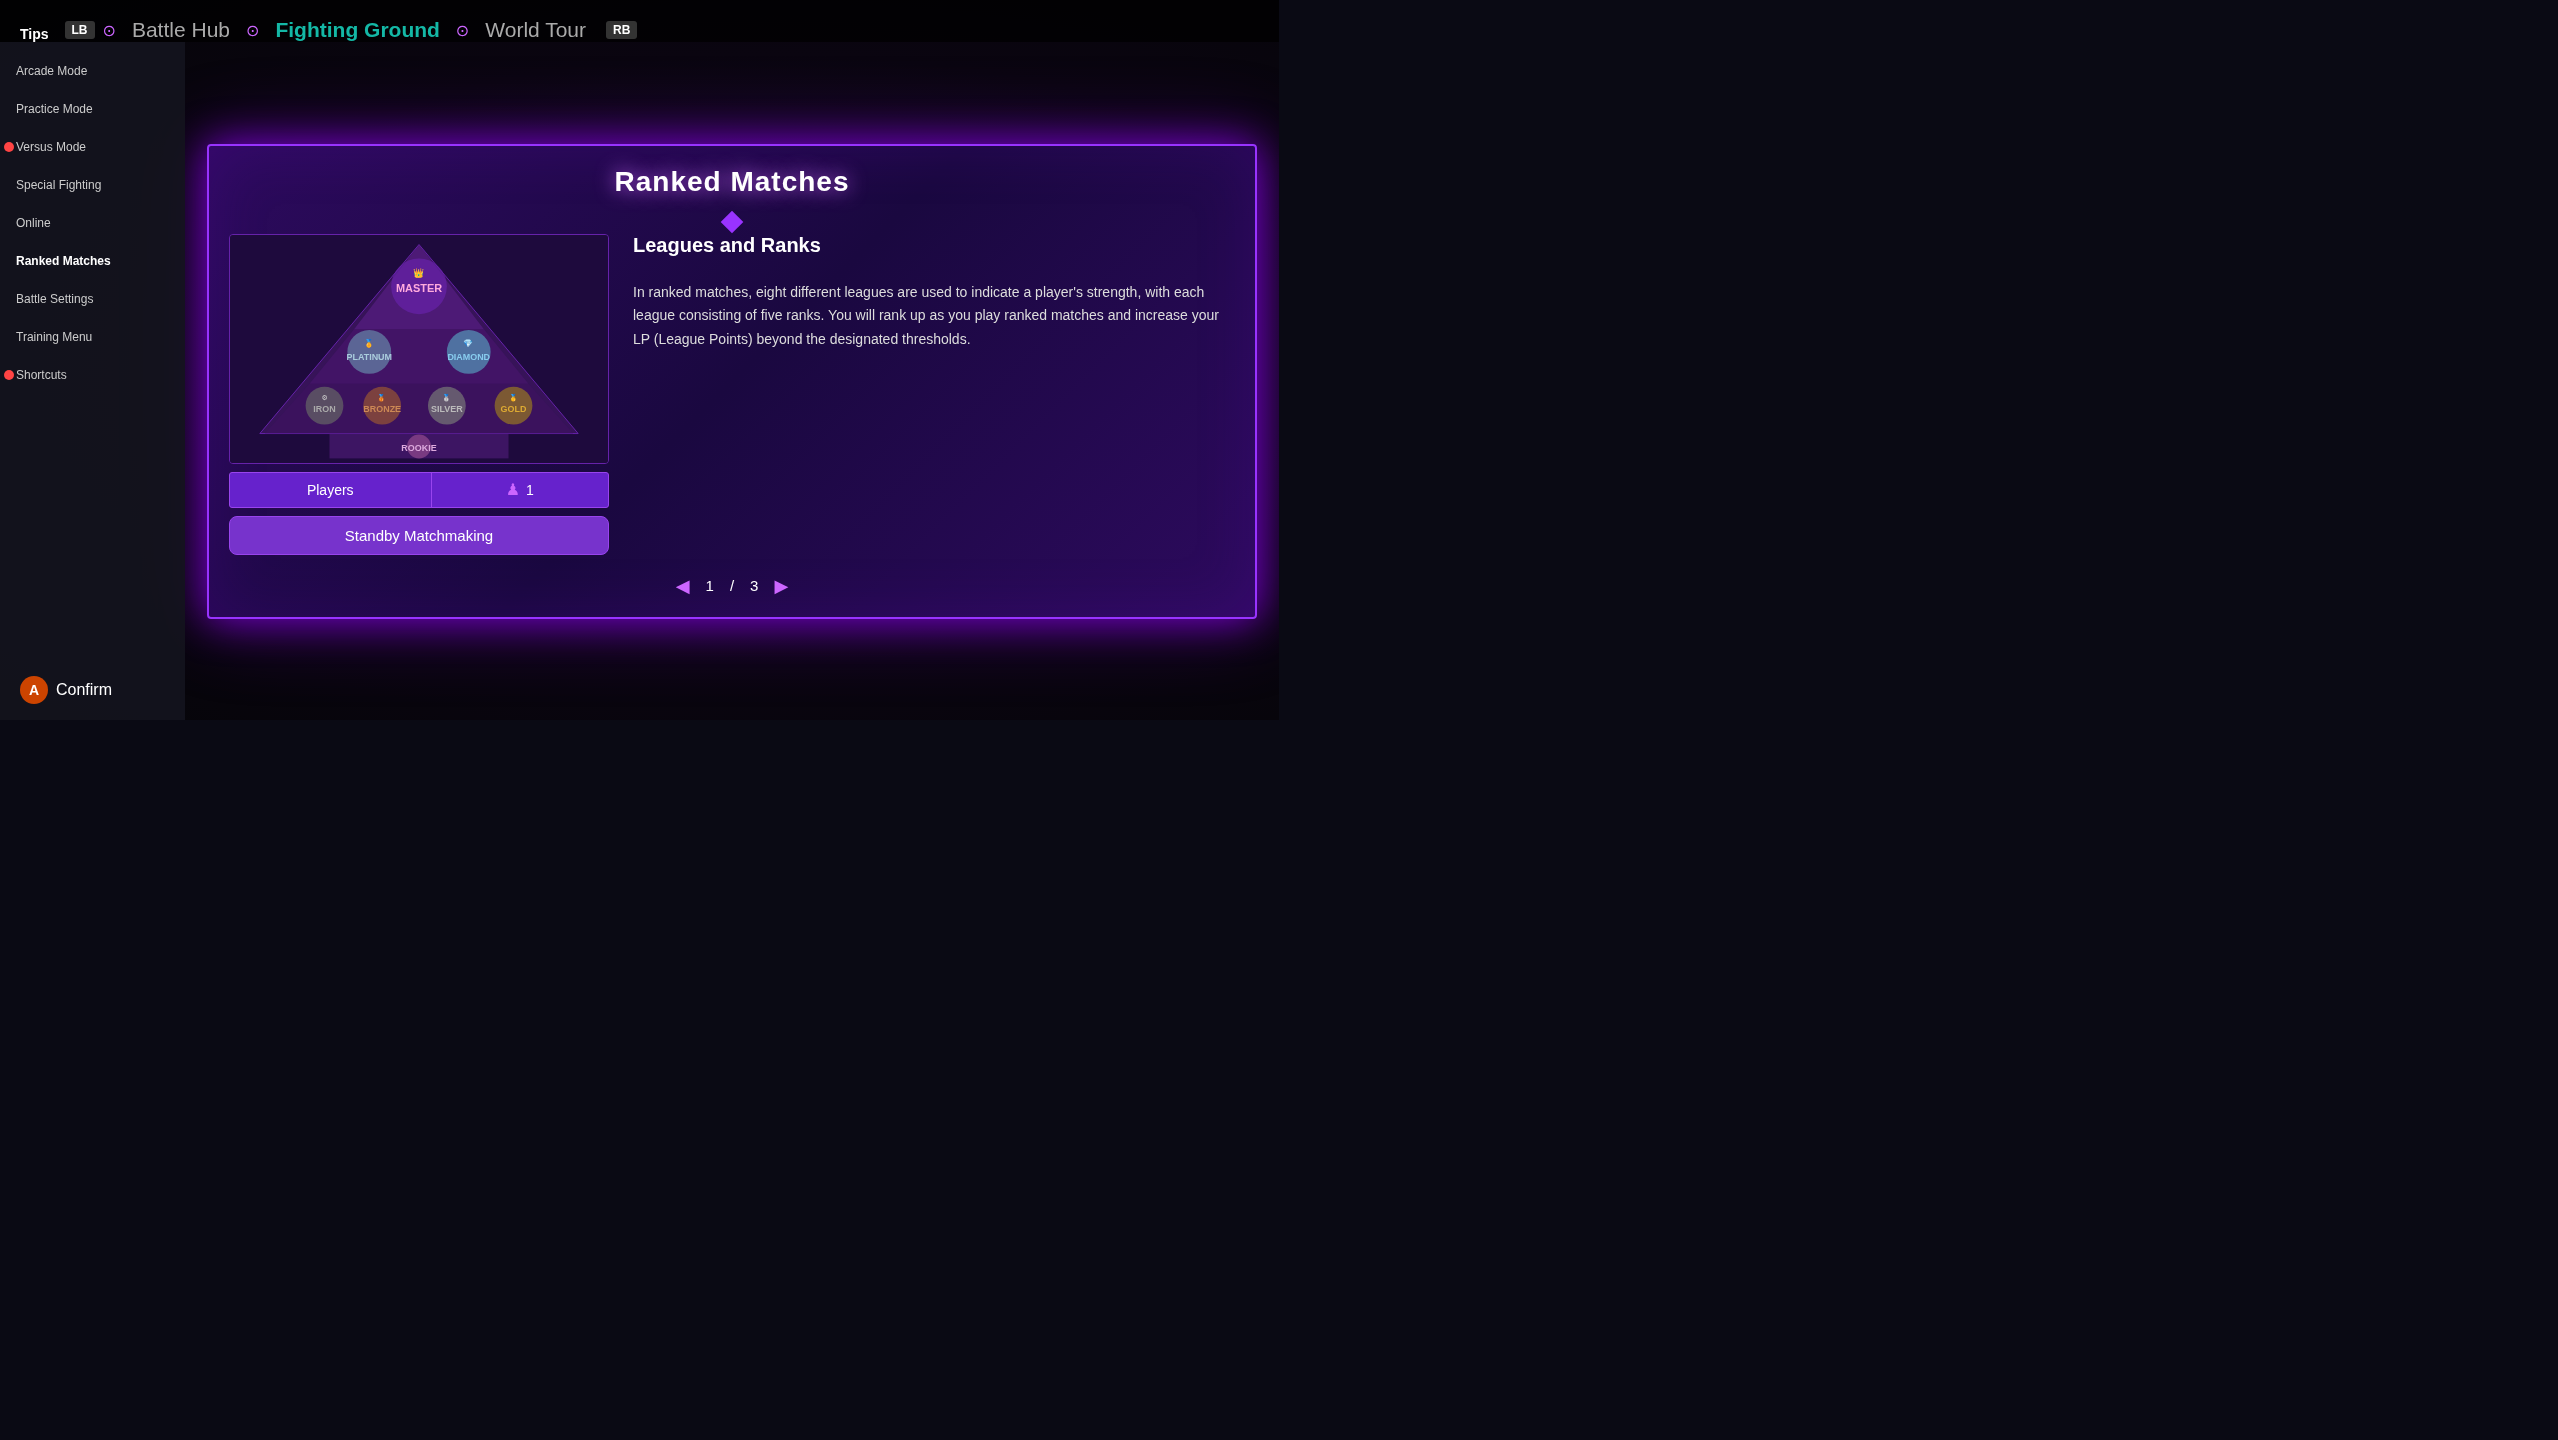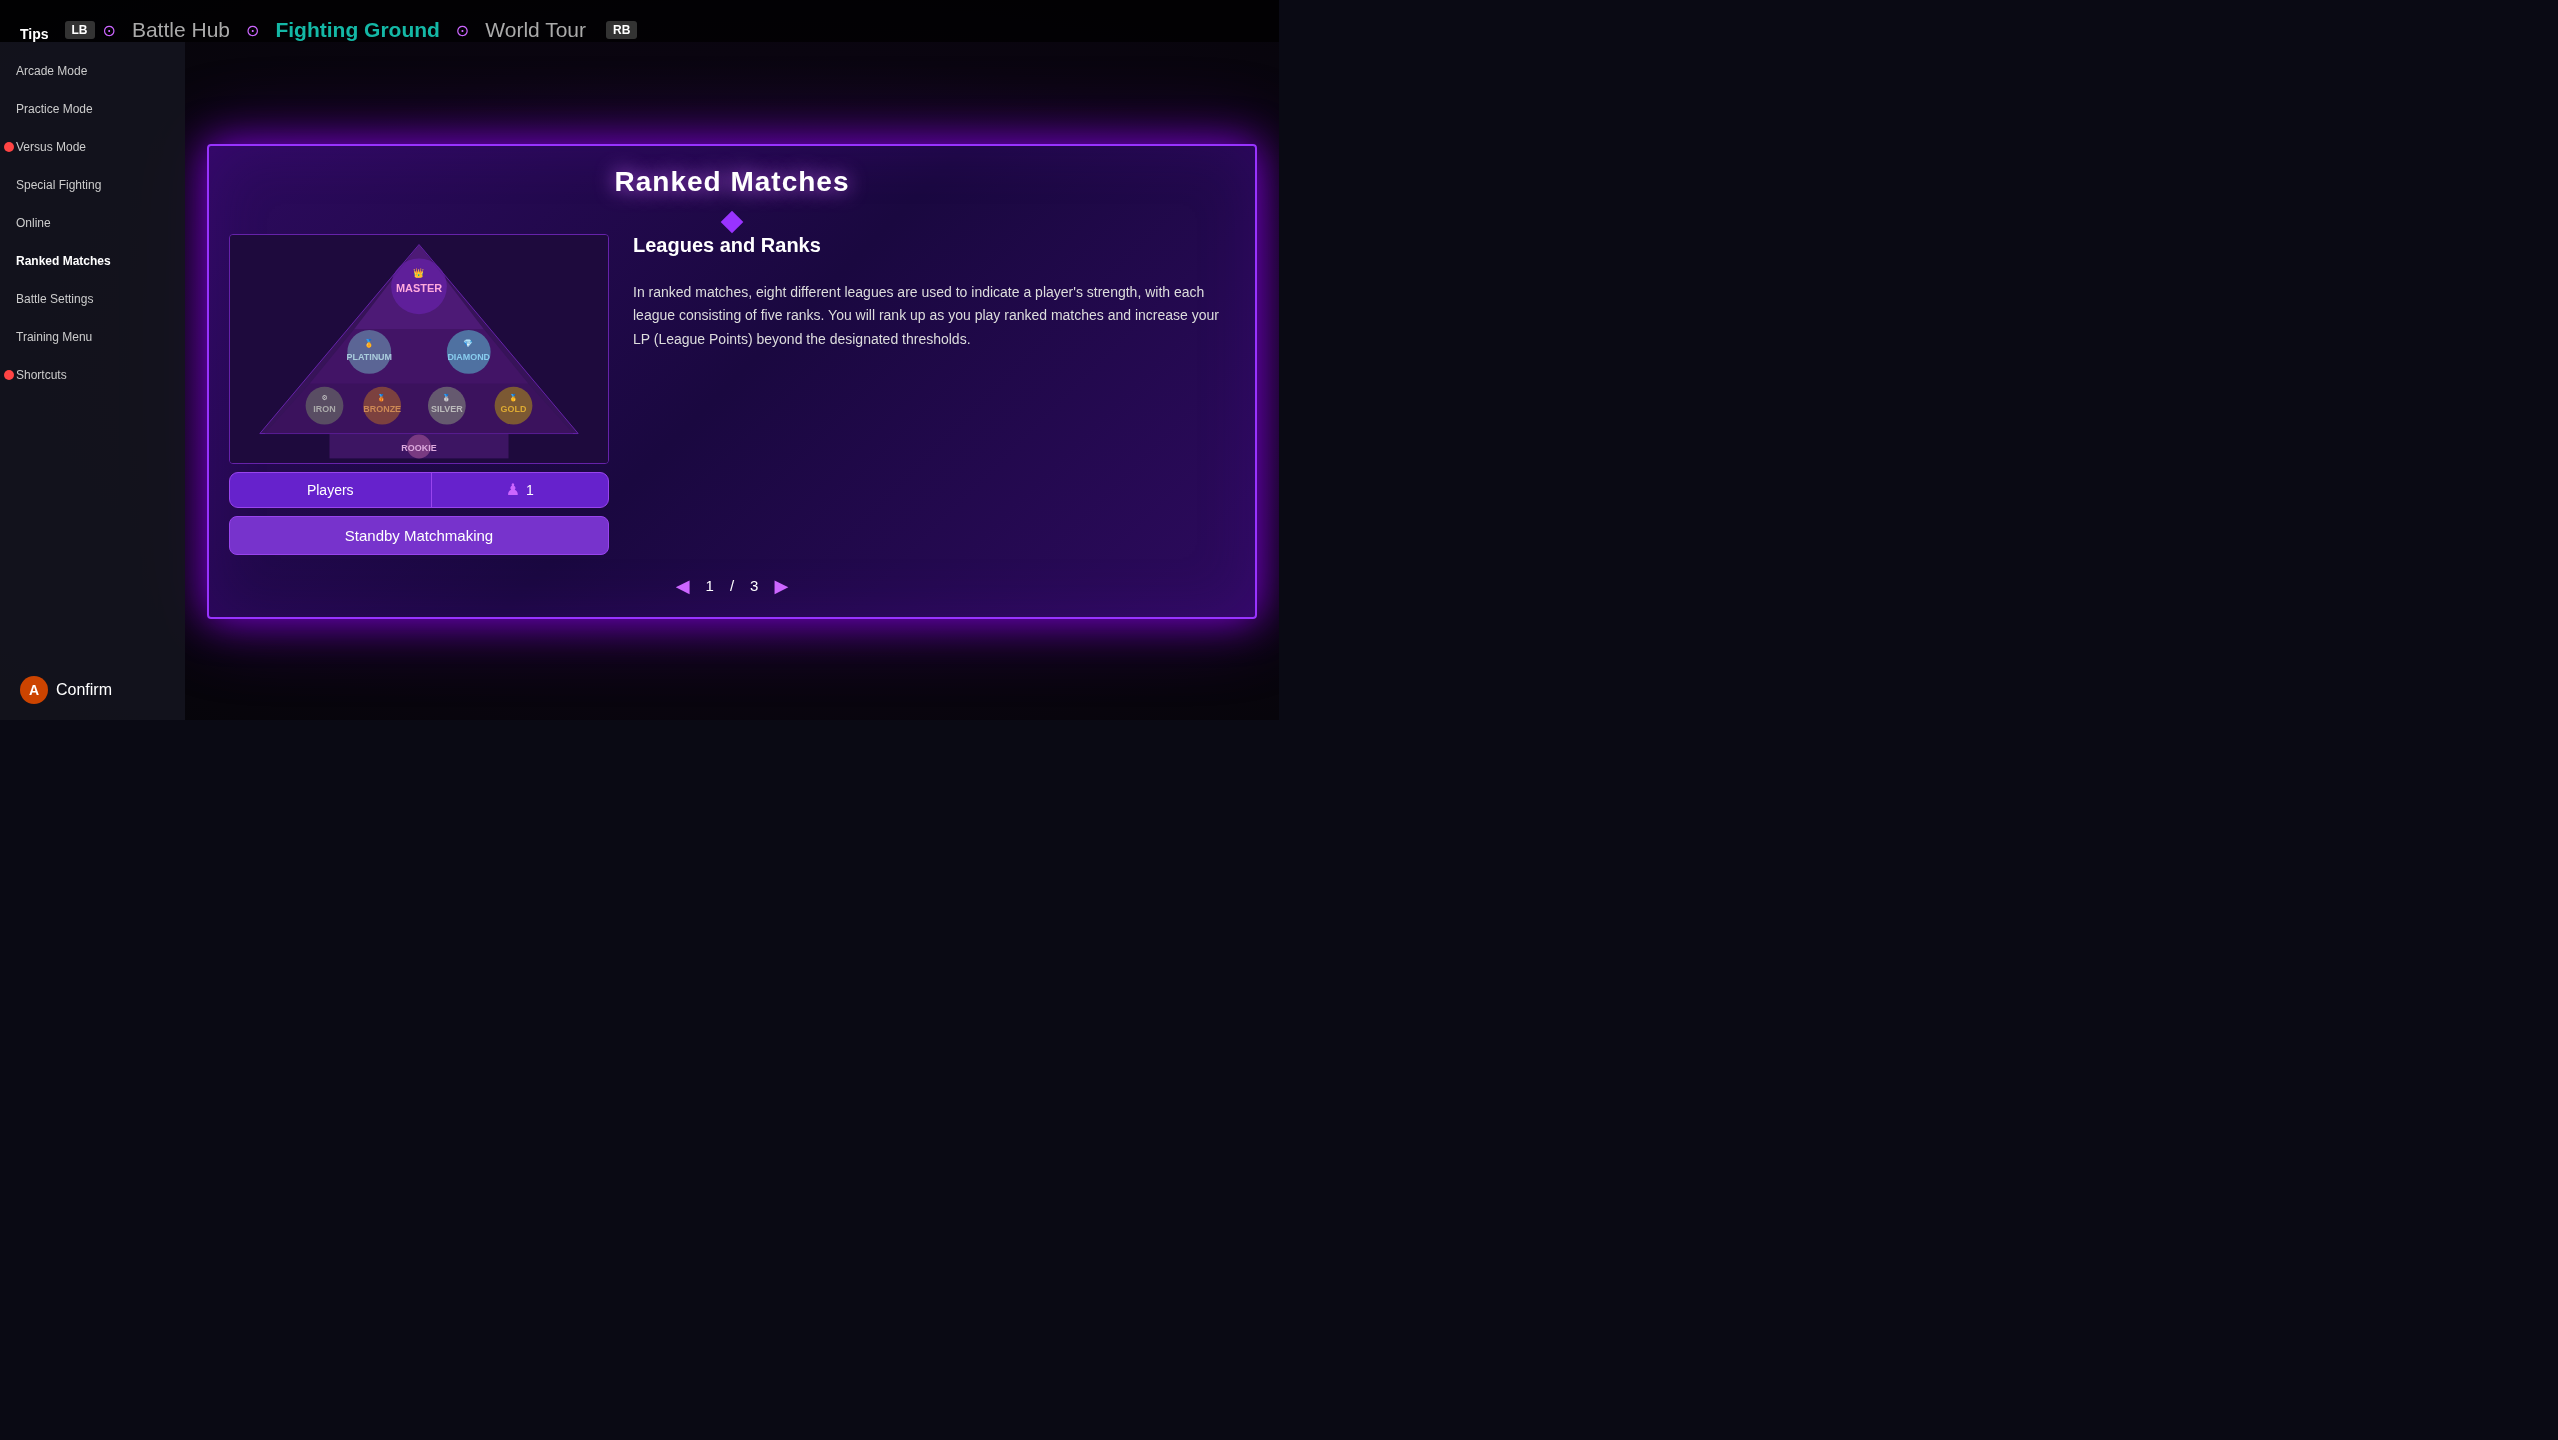--- a/index.html
+++ b/index.html
@@ -186,21 +186,21 @@
     
     .pyramid-svg {
       width: 380px;
       height: 230px;
     }
 
     
     .players-row {
       background: #6622cc;
       border: 1px solid #9944ee;
-      border-radius: 9px;
+      border-radius: 3px;
       display: flex;
       align-items: center;
       height: 36px;
       overflow: hidden;
     }
 
     .players-label {
       flex: 1;
       text-align: center;
       color: #fff;

